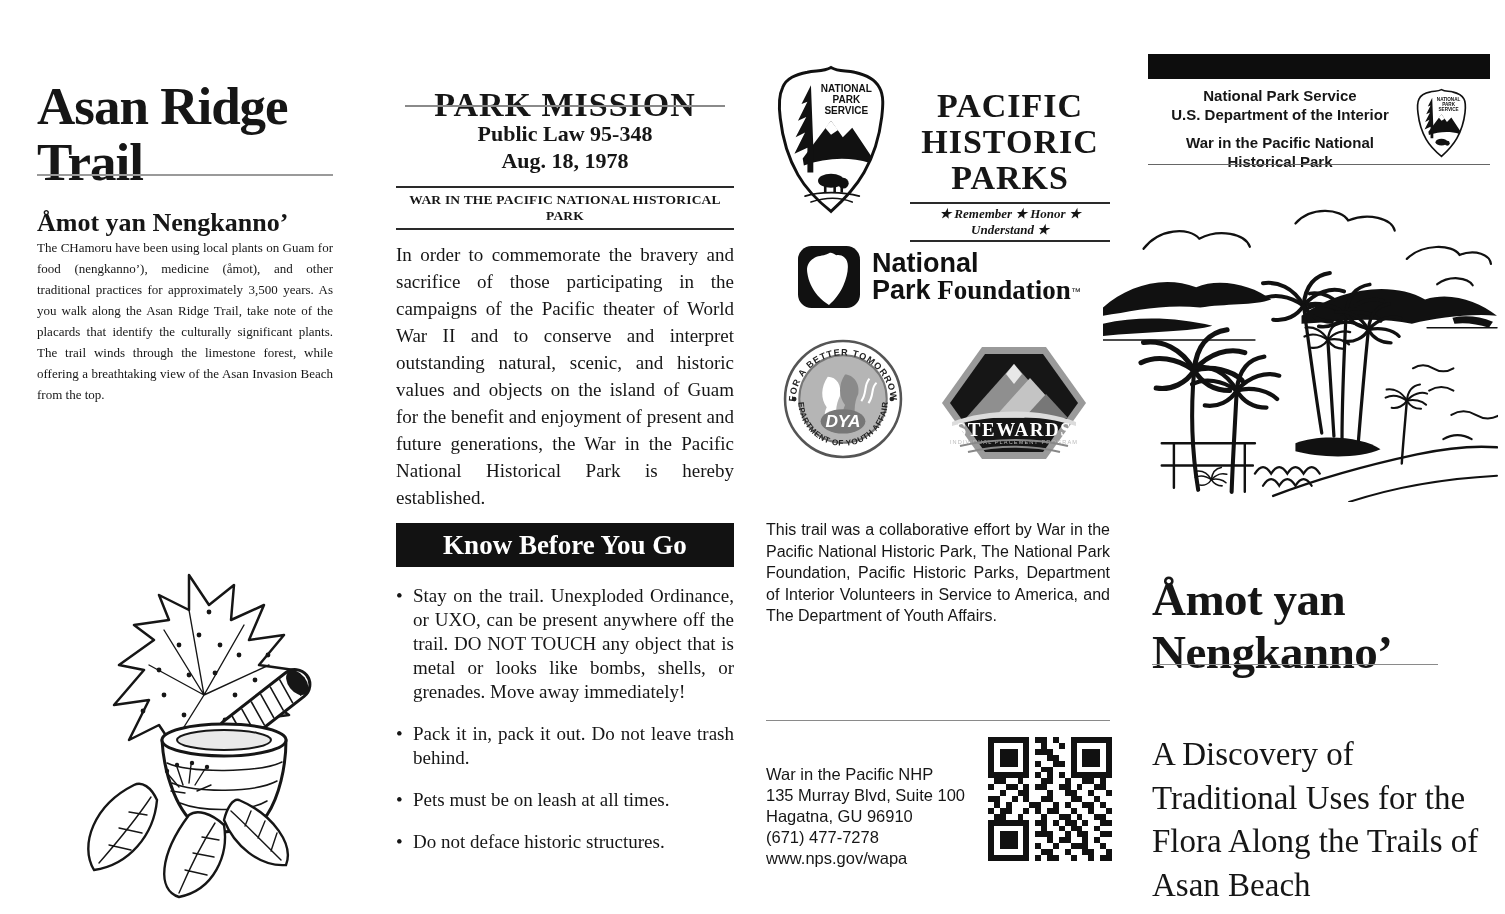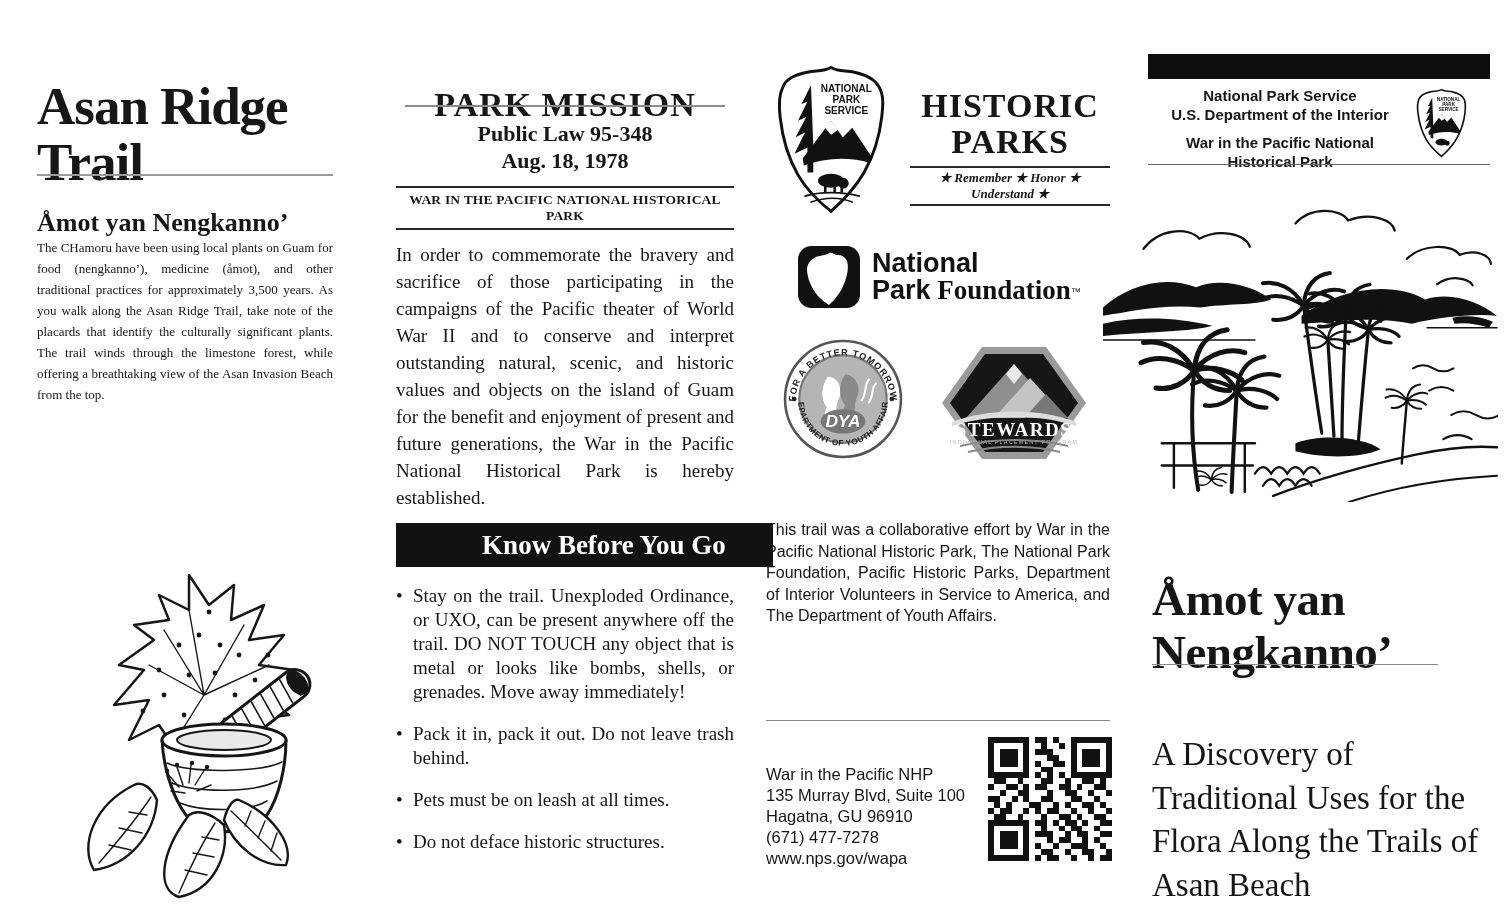--- a/index.html
+++ b/index.html
@@ -25,21 +25,21 @@
   
   .p2{left:396px;width:338px;}
   .p2-title{position:absolute;top:52px;left:0;width:100%;font-size:34px;font-weight:bold;letter-spacing:1px;}
   .p2-rule1{position:absolute;top:99px;left:9px;width:320px;height:2px;background:#8a8a8a;}
   .p2-law{position:absolute;top:114px;left:0;width:100%;font-size:22px;font-weight:bold;line-height:27px;font-family:Liberation Serif, serif;}
   .p2-parkname{position:absolute;top:180px;left:0;width:338px;border-top:2px solid #2a2a2a;
                border-bottom:2px solid #2a2a2a;padding:4px 0;font-size:13.5px;font-weight:bold;
                text-align:center;letter-spacing:.2px;}
   .p2-mission{position:absolute;top:216px;left:0;width:338px;font-size:19px;line-height:27px;}
   .p2-banner{position:absolute;top:517px;left:0;width:338px;height:44px;background:#121212;color:#fff;
-             display:flex;align-items:center;justify-content:center;font-size:27px;font-weight:bold;padding-left:39px;}
+             display:flex;align-items:center;justify-content:center;font-size:27px;font-weight:bold;}
   .p2-bullets{position:absolute;top:578px;left:0;width:338px;margin:0;padding:0;list-style:none;}
   .p2-bullets li{position:relative;padding-left:17px;font-size:19px;line-height:24px;margin-bottom:18px;}
   .p2-bullets li::before{content:"\2022";position:absolute;left:0;top:0;}
 
   
   .p3{left:766px;width:344px;}
   .php-block{position:absolute;top:82px;left:144px;width:200px;text-align:center;}
   .php-line{font-size:34px;line-height:36px;font-weight:600;letter-spacing:1px;}
   .php-tag{margin-top:6px;border-top:2px solid #2a2a2a;border-bottom:2px solid #2a2a2a;
            padding:2px 0;font-size:13px;font-weight:bold;font-style:italic;}
@@ -167,20 +167,21 @@
       </g>
       <path d="M28 112 C40 108 60 108 74 112 M33 117 C45 113 58 113 68 117" stroke="#111" stroke-width="1.4"></path>
       <g font-size="8.5" font-weight="bold" fill="#111" text-anchor="middle">
         <text x="63" y="24">NATIONAL</text>
         <text x="63" y="33">PARK</text>
         <text x="63" y="42">SERVICE</text>
       </g>
     </svg>
 
     <div class="php-block">
+      <div class="php-line">PACIFIC</div>
       <div class="php-line">HISTORIC</div>
       <div class="php-line">PARKS</div>
       <div class="php-tag">★ Remember ★ Honor ★ Understand ★</div>
     </div>
 
     <div class="npf sans">
       <svg width="62" height="62" viewBox="0 0 60 60">
         <rect x="0" y="0" width="60" height="60" rx="13" fill="#111"></rect>
         <path d="M30 7 C25 10 19 9 15 12 C10 15 8 20 9 26 C10 34 14 42 19 48 C23 52 26 55 30 57 C36 52 41 45 44 38 C47 31 49 23 48 17 C47 11 42 8 37 9 C34 7 32 6 30 7 Z" fill="#fff"></path>
       </svg>

